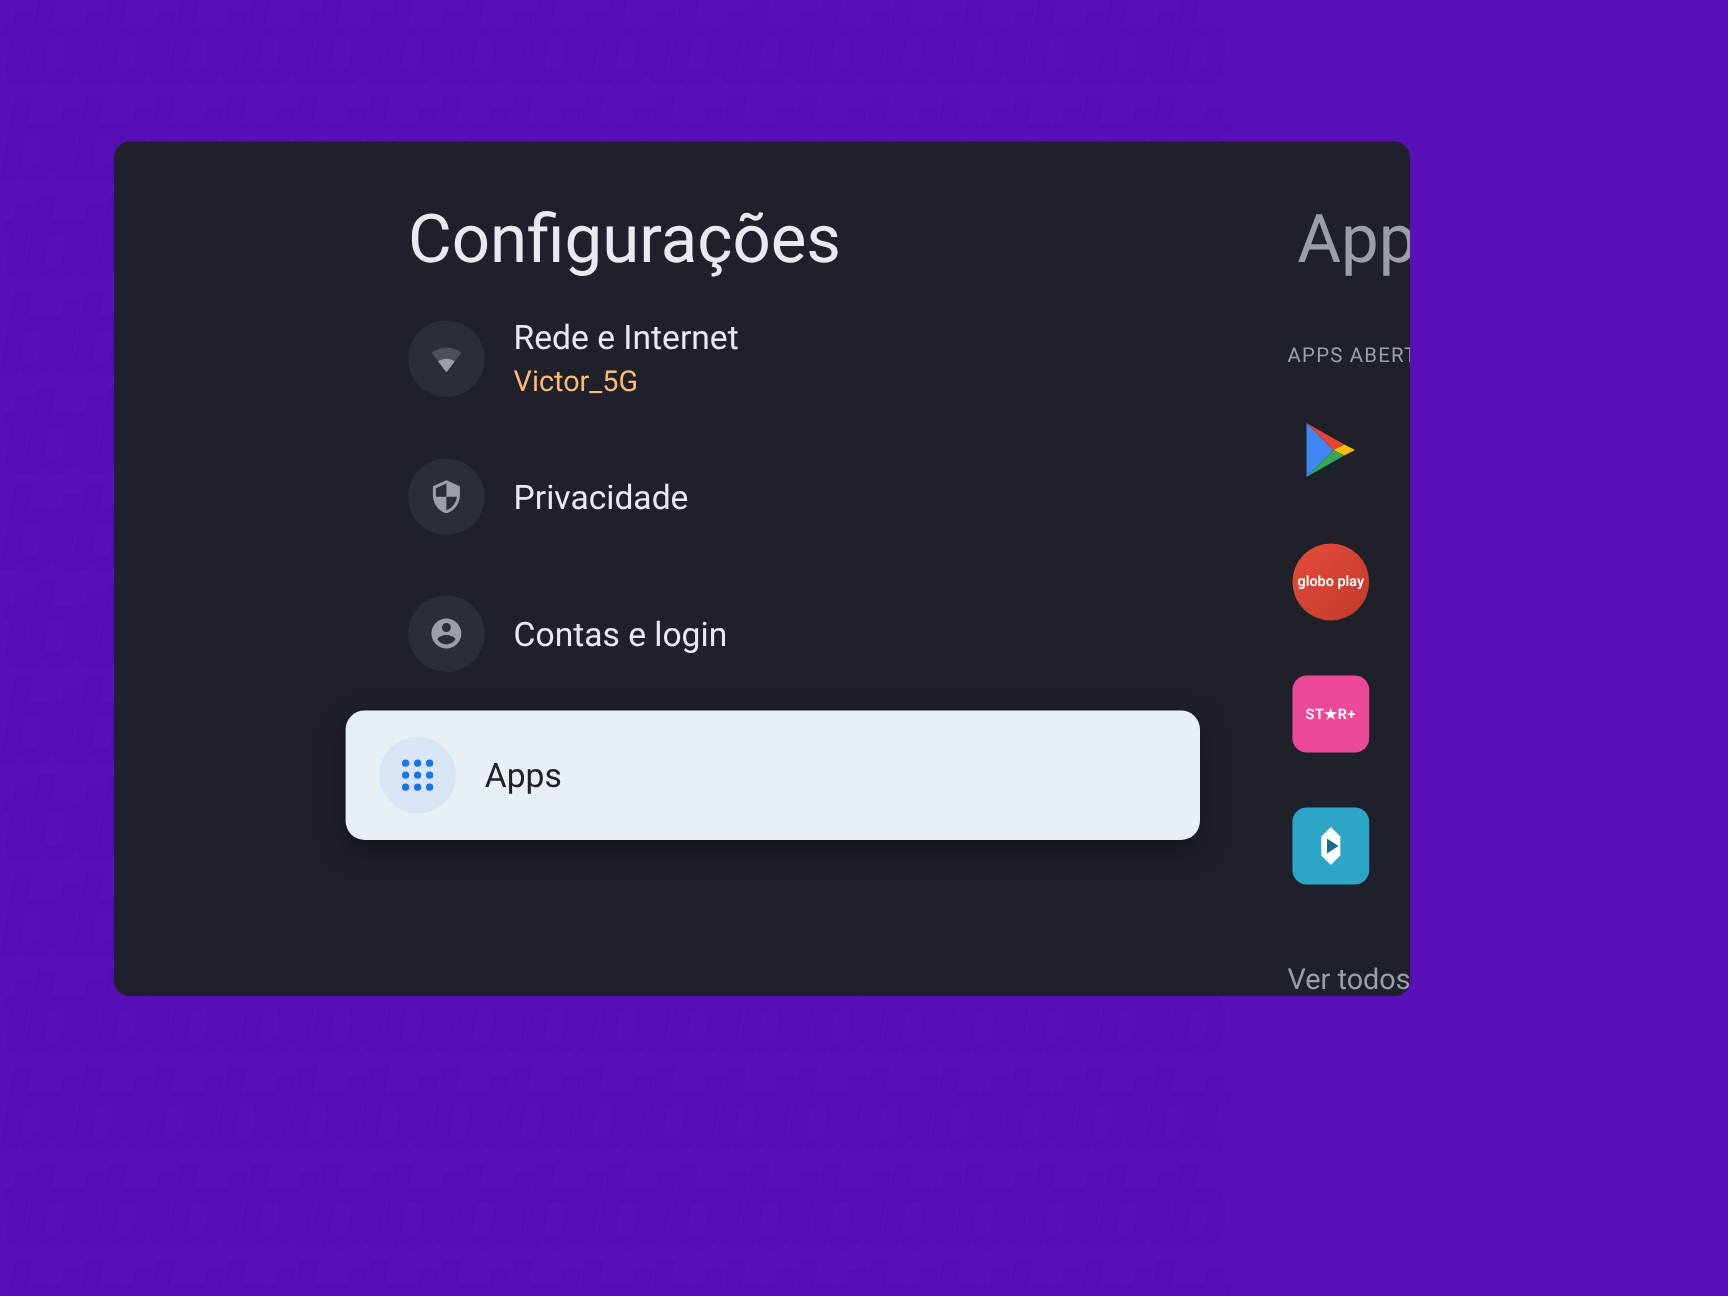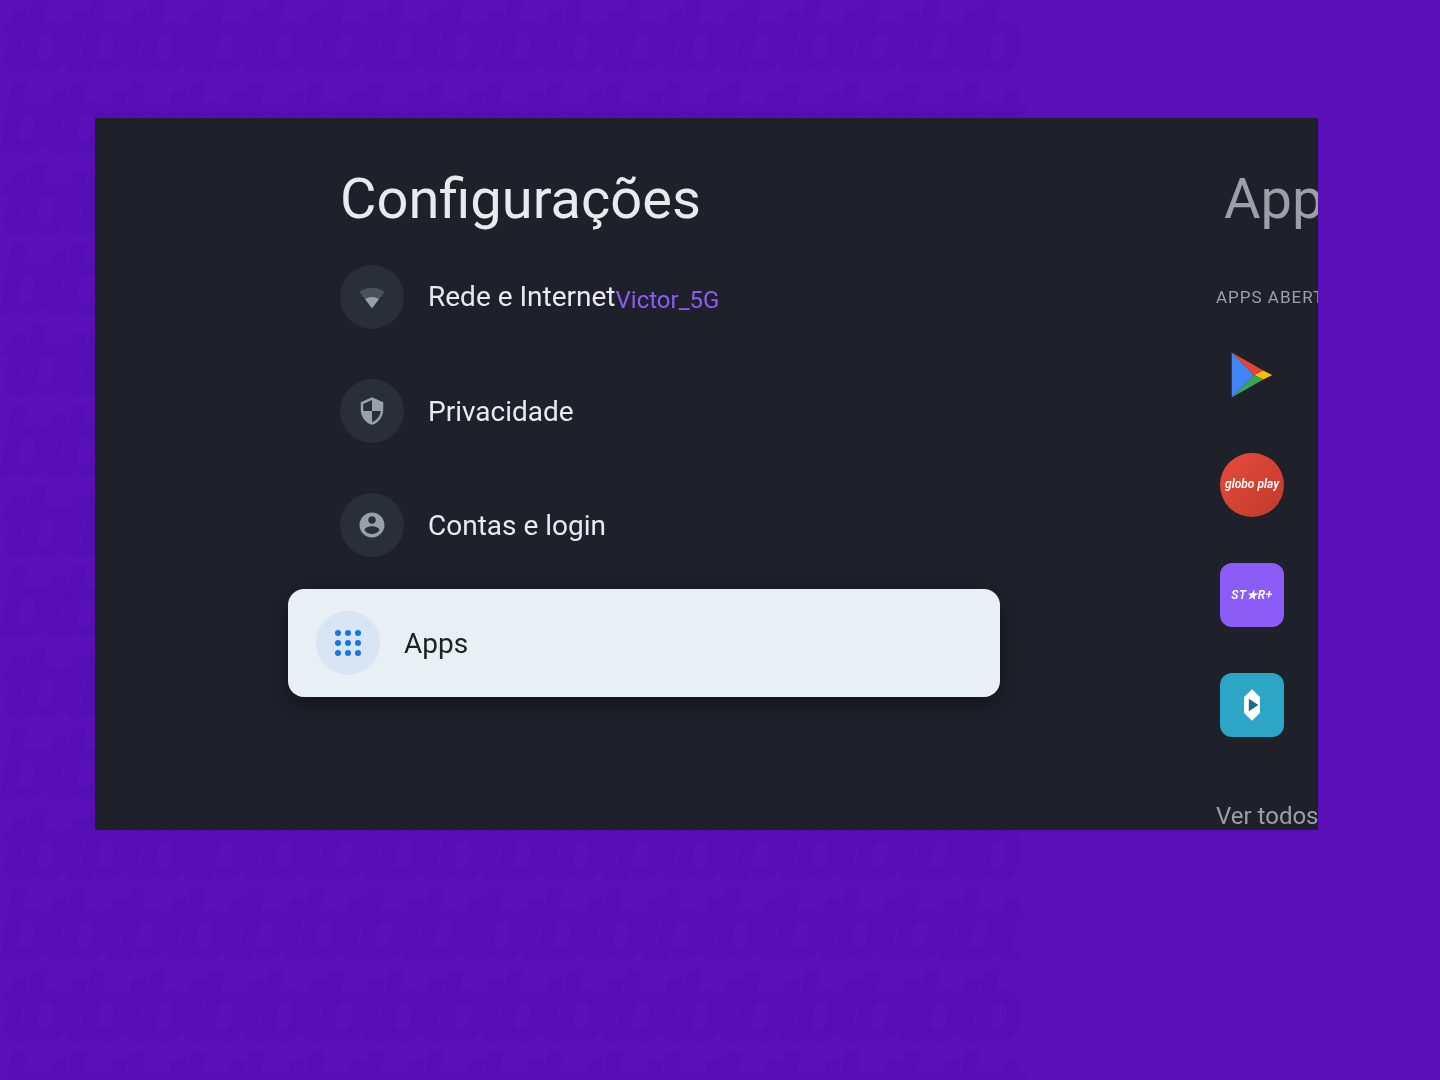--- a/index.html
+++ b/index.html
@@ -24,25 +24,25 @@
       font-weight: 900;
       font-style: italic;
       color: #4508a0;
       line-height: 0.85;
       letter-spacing: -12px;
     }
     .tv-screen {
       position: absolute;
       left: 95px;
       top: 118px;
-      width: 1223px;
+      width: 1080px;
       height: 712px;
       background: #1e2129;
       overflow: hidden;
-      border-radius: 0;
+      border-radius: 13px;
     }
     .settings-title {
       position: absolute;
       left: 245px;
       top: 48px;
       color: #e8eaed;
       font-size: 56px;
       font-weight: 400;
     }
     .menu-list {
@@ -77,32 +77,32 @@
       align-items: center;
       justify-content: center;
       flex-shrink: 0;
     }
     .menu-item.selected .icon-circle {
       background: #d7e5f5;
     }
     .menu-text {
       margin-left: 24px;
       display: flex;
-      flex-direction: row;
+      flex-direction: column;
     }
     .menu-label {
       color: #e8eaed;
       font-size: 28px;
       font-weight: 400;
     }
     .menu-item.selected .menu-label {
       color: #202124;
     }
     .menu-sublabel {
-      color: #8b5cf6;
+      color: #fdba74;
       font-size: 24px;
       margin-top: 6px;
     }
     .icon-svg {
       width: 30px;
       height: 30px;
       fill: #9aa0a6;
     }
     
     .right-panel {
@@ -143,25 +143,24 @@
       width: 64px;
       height: 64px;
       border-radius: 12px;
       display: flex;
       align-items: center;
       justify-content: center;
       font-size: 13px;
       font-weight: 600;
       color: white;
       text-align: right;
-      font-style: italic;
     }
     .play-store { background: transparent; }
     .globoplay { background: linear-gradient(135deg, #e74c3c, #c0392b); border-radius: 50%; font-size: 12px; line-height: 1.1; }
-    .starplus { background: #8b5cf6; font-size: 12px; letter-spacing: 0.5px; }
+    .starplus { background: #ec4899; font-size: 12px; letter-spacing: 0.5px; }
     .kodi { background: #2ca5c7; }
     .right-footer {
       position: absolute;
       left: 18px;
       bottom: 0px;
       color: #9aa0a6;
       font-size: 24px;
       white-space: nowrap;
     }
     .apps-grid-dots {

